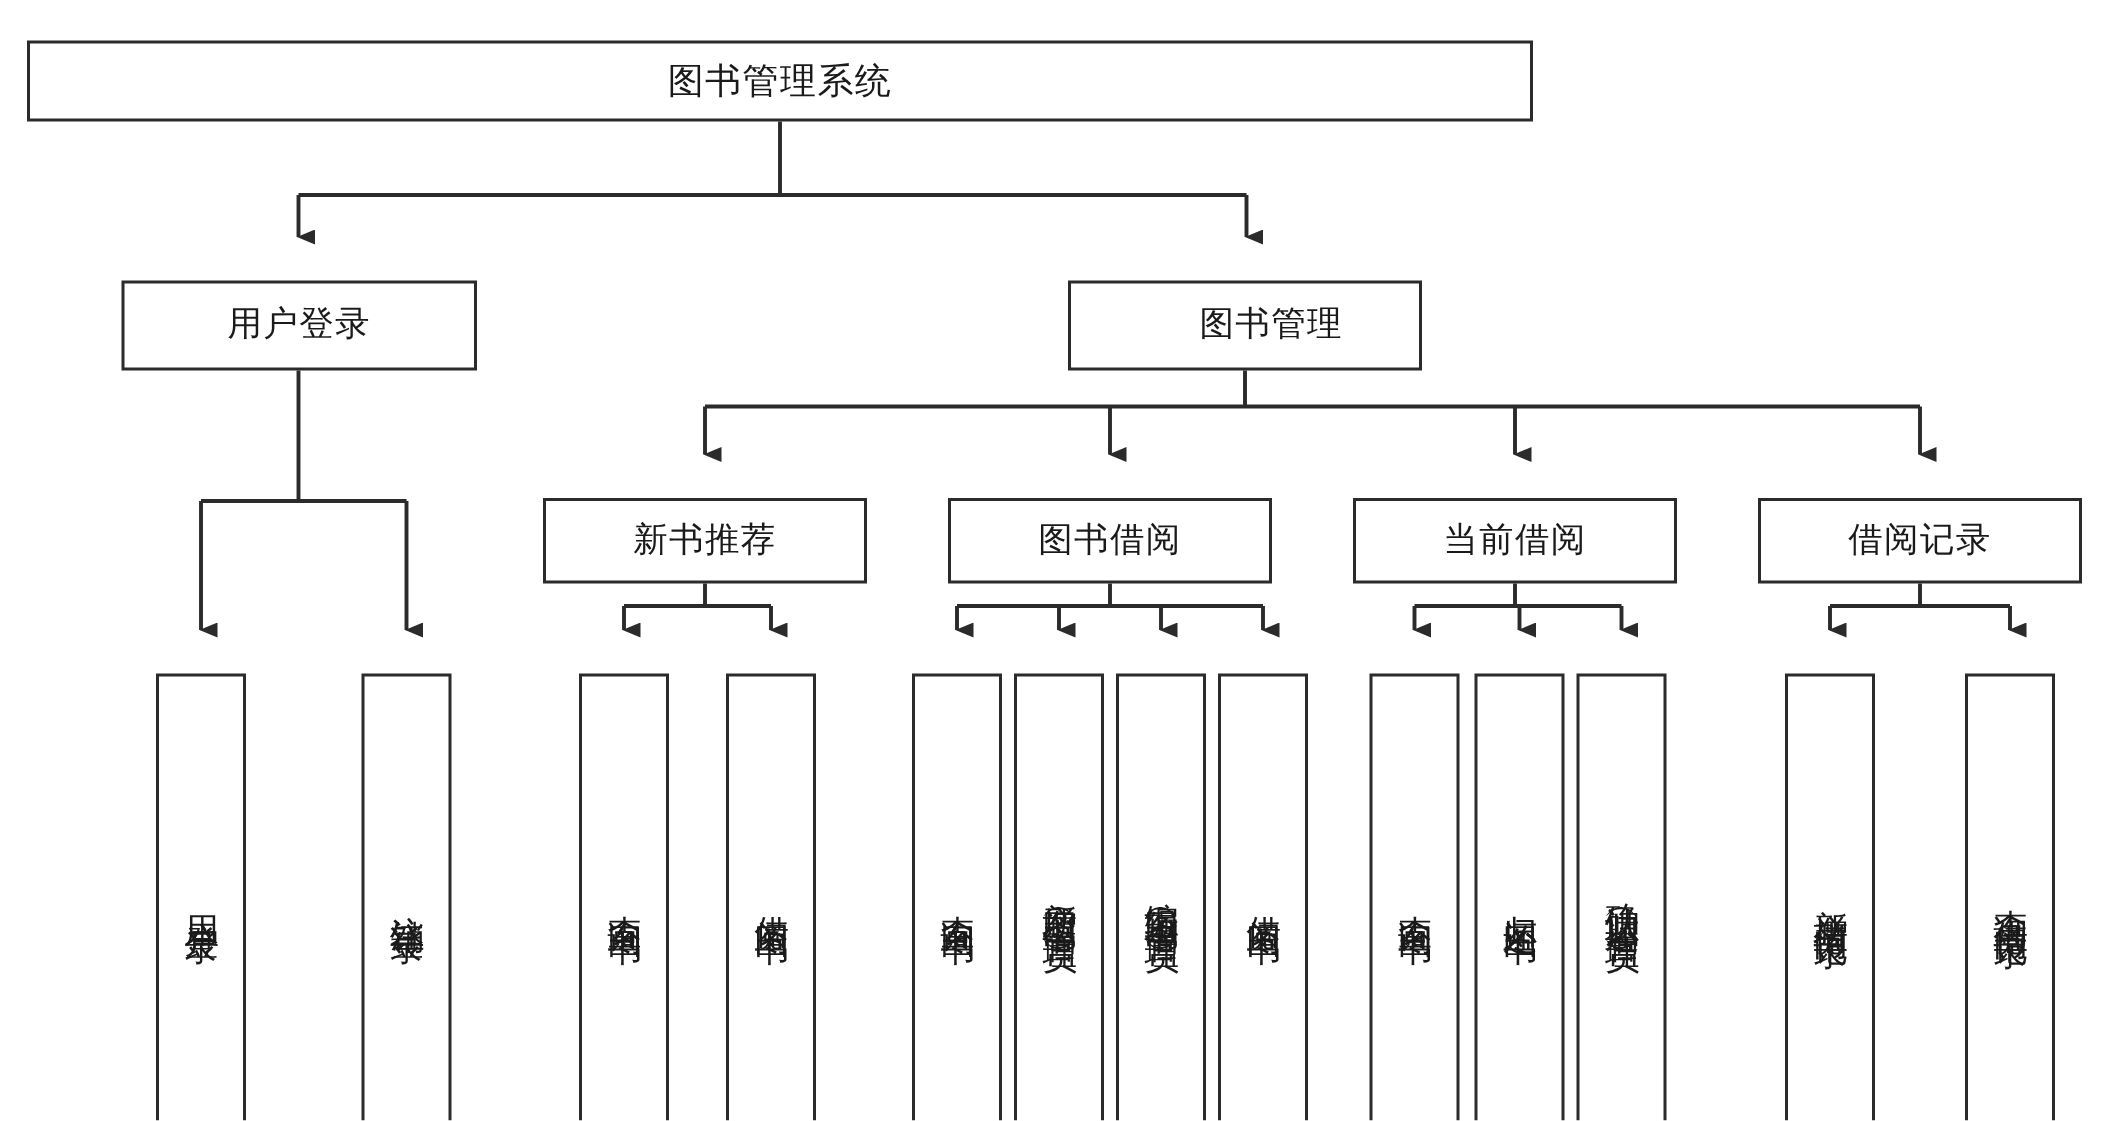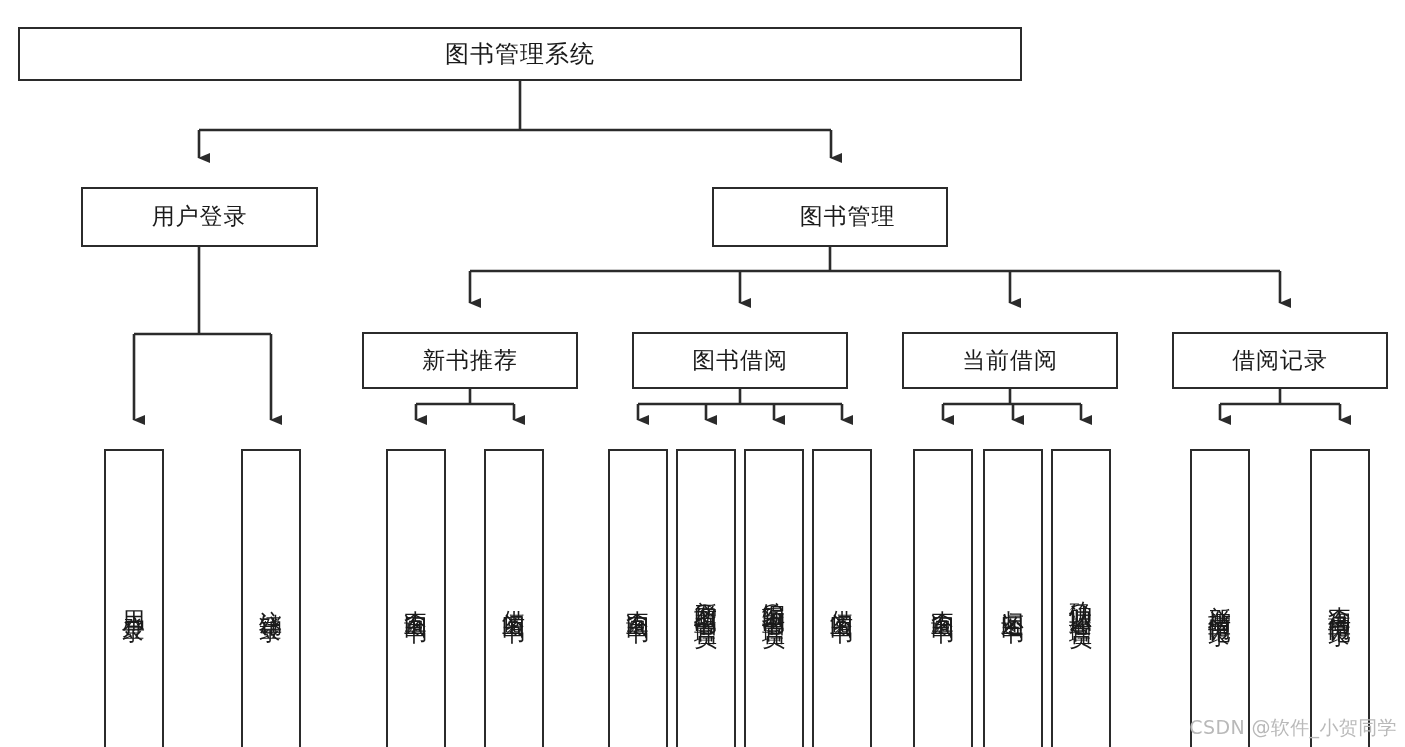--- a/index.html
+++ b/index.html
@@ -186,15 +186,14 @@
   <div class="node vert" style="left: 1051px; top: 434px; width: 60px; height: 301px; border-color: rgb(43, 43, 43); background: rgb(255, 255, 255); color: rgb(26, 26, 26);">
     <span class="node-label">确认归还（管理员）</span>
   </div>
   <div class="node vert" style="left: 1190px; top: 434px; width: 60px; height: 301px; border-color: rgb(43, 43, 43); background: rgb(255, 255, 255); color: rgb(26, 26, 26);">
     <span class="node-label">新增借阅记录</span>
   </div>
   <div class="node vert" style="left: 1310px; top: 434px; width: 60px; height: 301px; border-color: rgb(43, 43, 43); background: rgb(255, 255, 255); color: rgb(26, 26, 26);">
     <span class="node-label">查询借阅记录</span>
   </div>
 
-  <div id="watermark">CSDN @软件_小贺同学</div>
 
 </div>
 
 </body></html>

